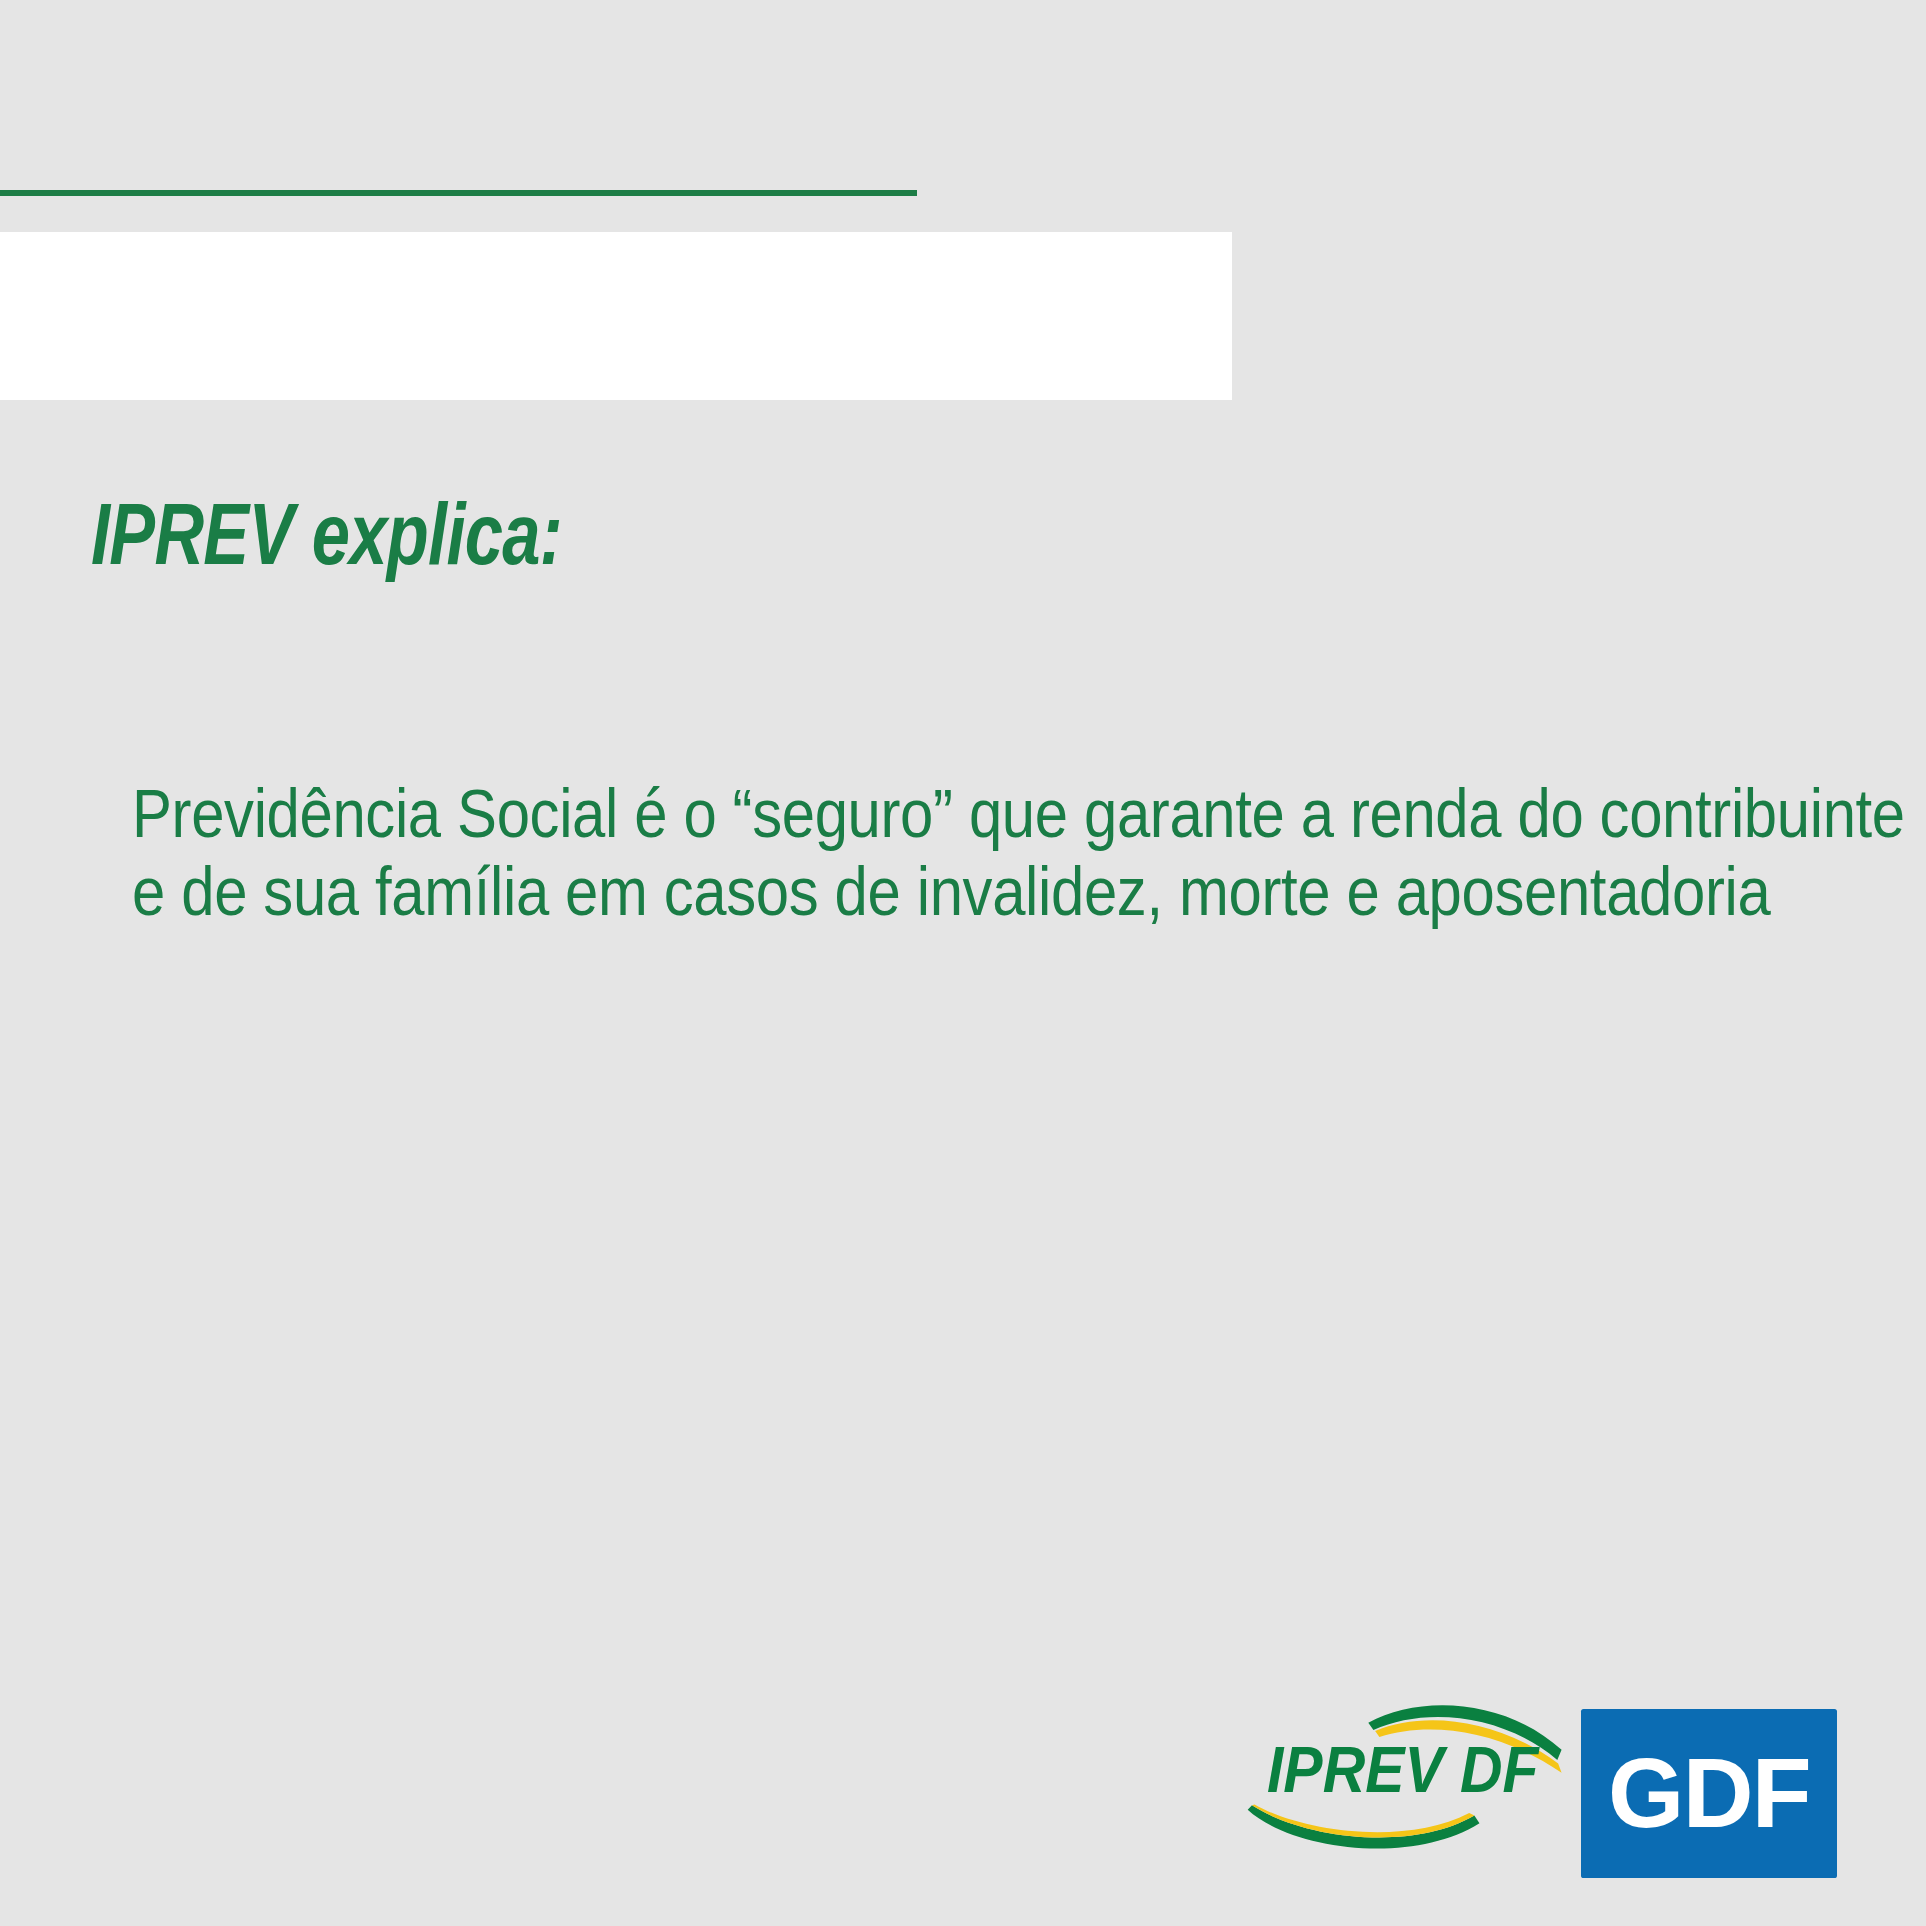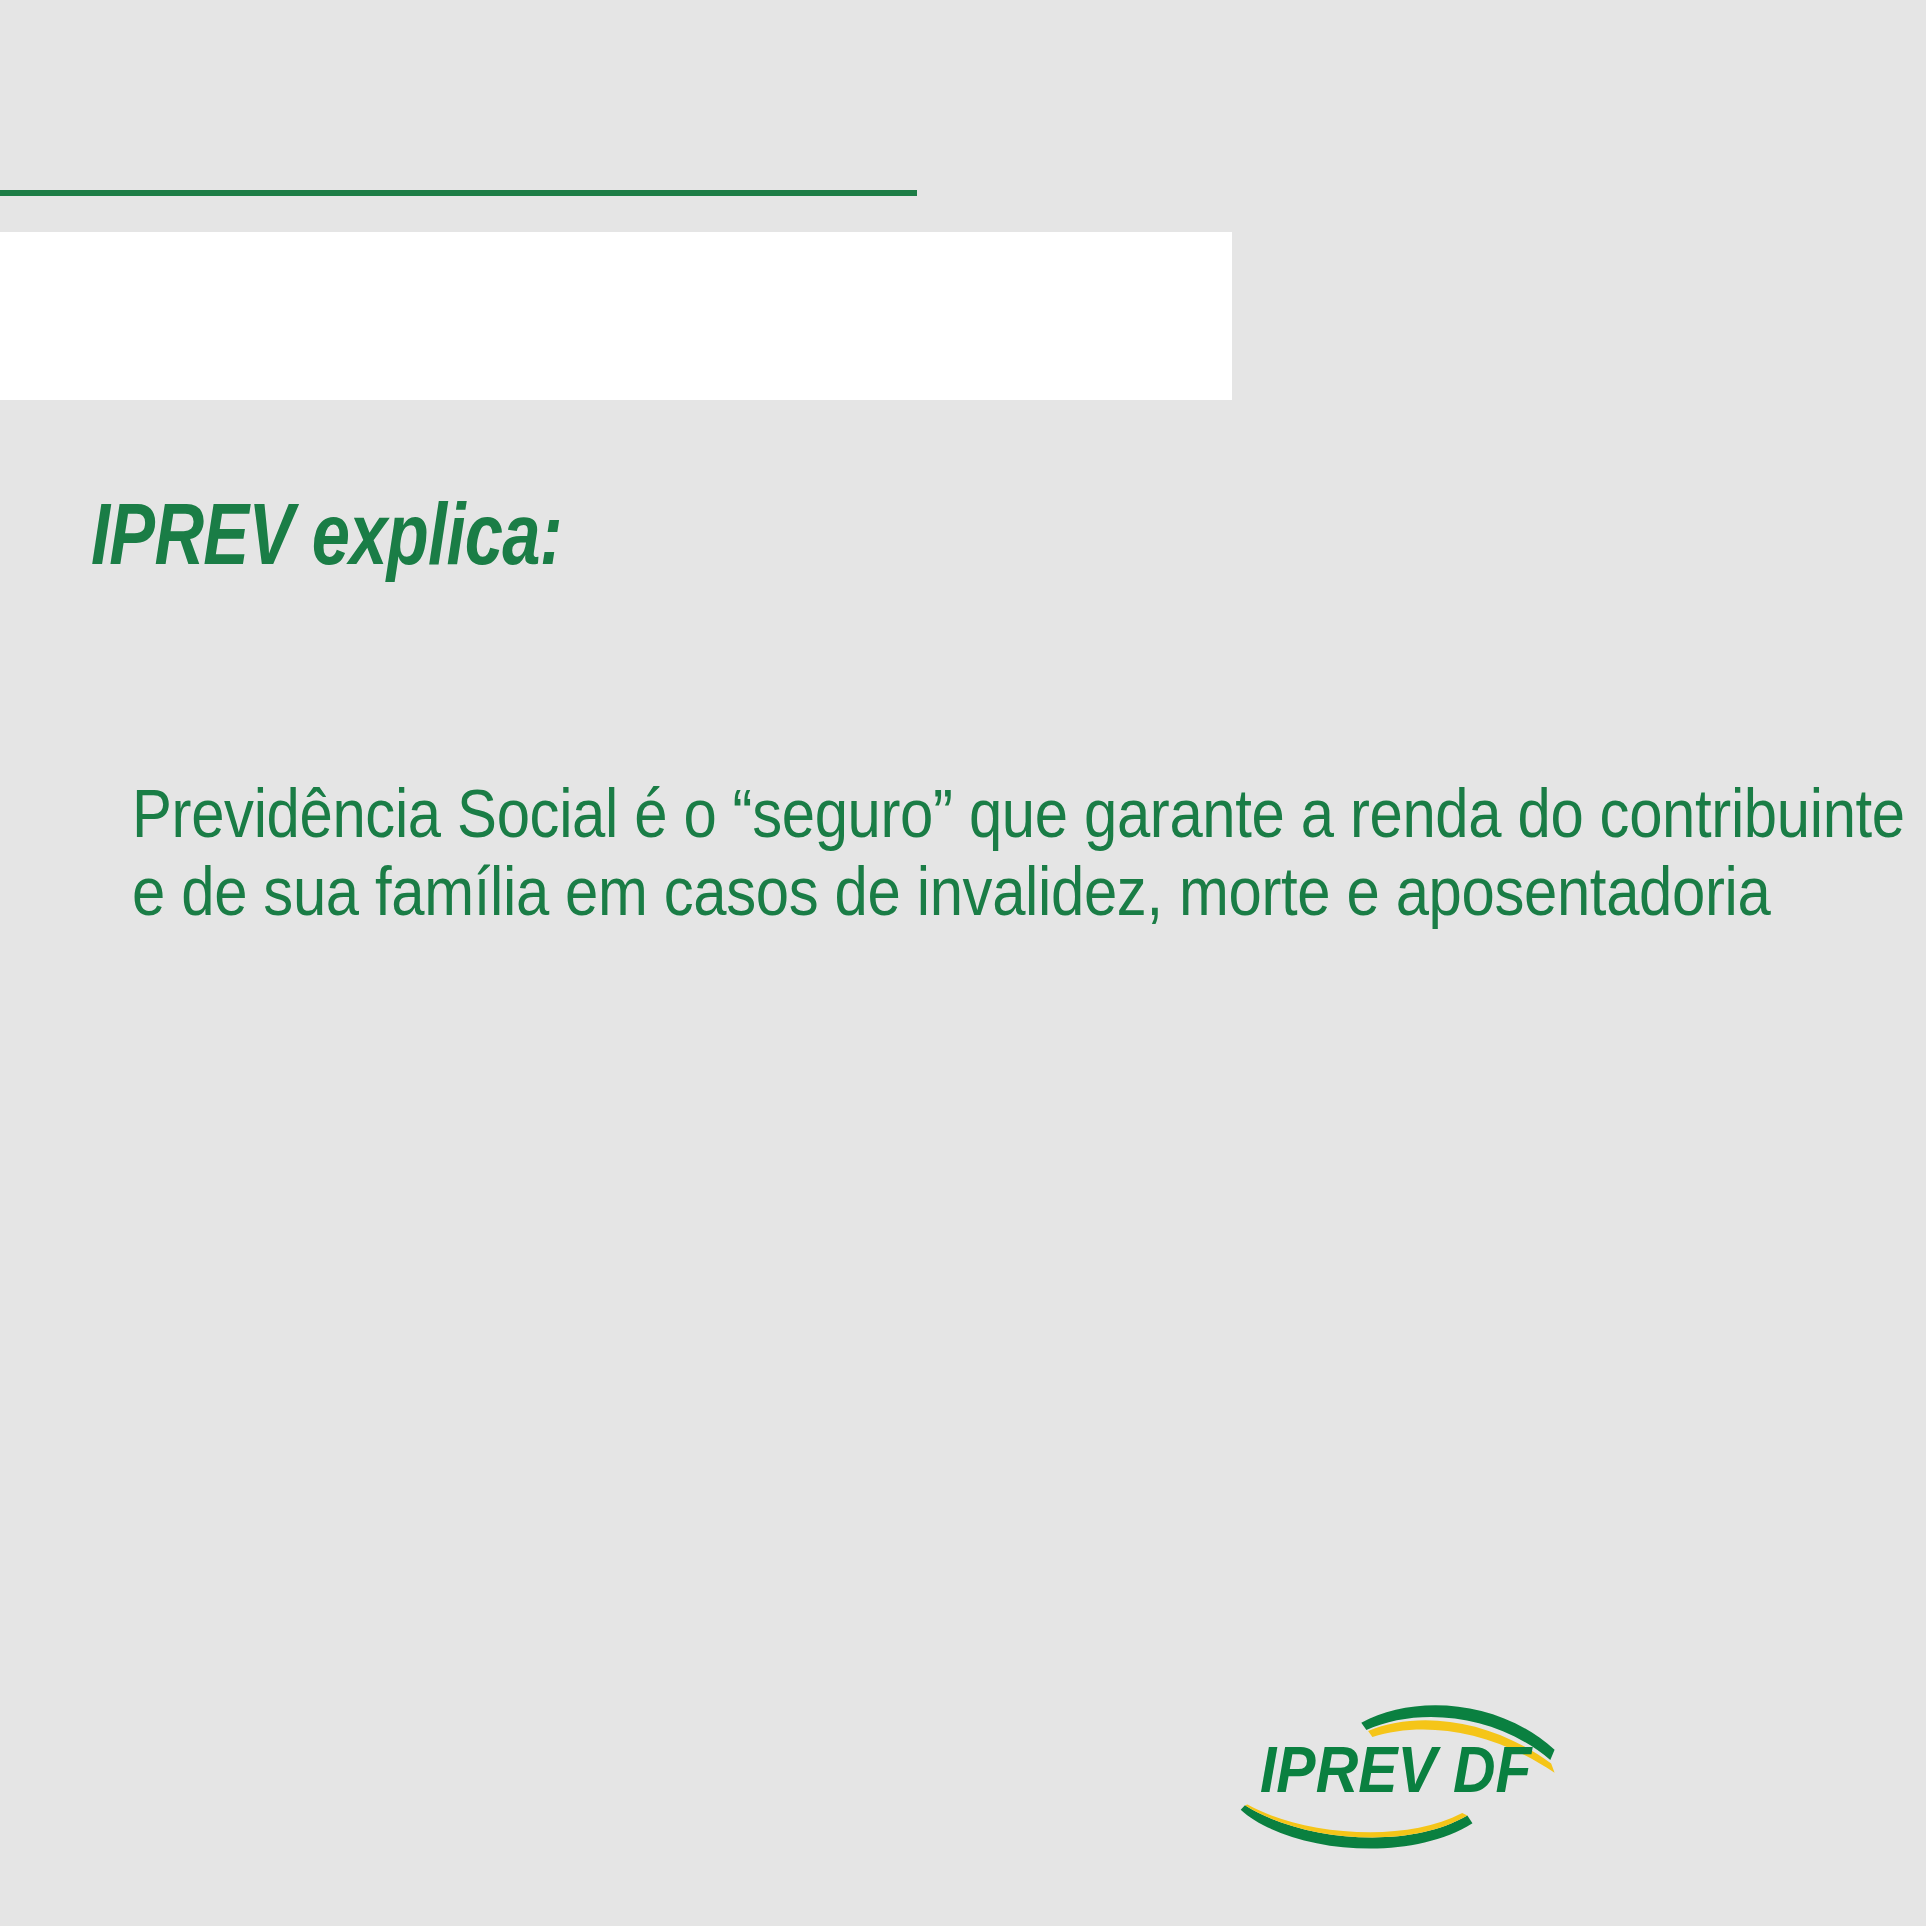--- a/index.html
+++ b/index.html
@@ -89,21 +89,21 @@
   
   .logo-row {
     position: absolute;
     left: 1233px;
     top: 1682px;
     width: 608px;
     height: 201px;
   }
   .iprev-logo {
     position: absolute;
-    left: 0;
+    left: 7px;
     top: 0;
     width: 325px;
     height: 180px;
   }
   .iprev-logo svg { display: block; width: 325px; height: 180px; }
   .iprev-word {
     position: absolute;
     left: 26.5px;
     top: 56px;
     font-size: 64px;
@@ -166,17 +166,20 @@
 
         <path d="M316 114 C430 66 600 84 744 190 L752 212 C600 108 440 92 326 128 Z" fill="#f5c518"></path>
 
         <path d="M18 298 C120 392 400 430 560 330 L548 312 C400 398 150 366 28 288 Z" fill="#0a8040"></path>
 
         <path d="M34 286 C150 352 390 382 536 306 L548 312 C400 398 150 366 28 288 Z" fill="#f5c518"></path>
       </svg>
       <div class="iprev-word">IPREV DF</div>
     </div>
 
+    <div class="gdf-badge">
+      <div class="gdf-word">GDF</div>
+    </div>
 
   </div>
 
 </div>
 
 
 </body></html>

